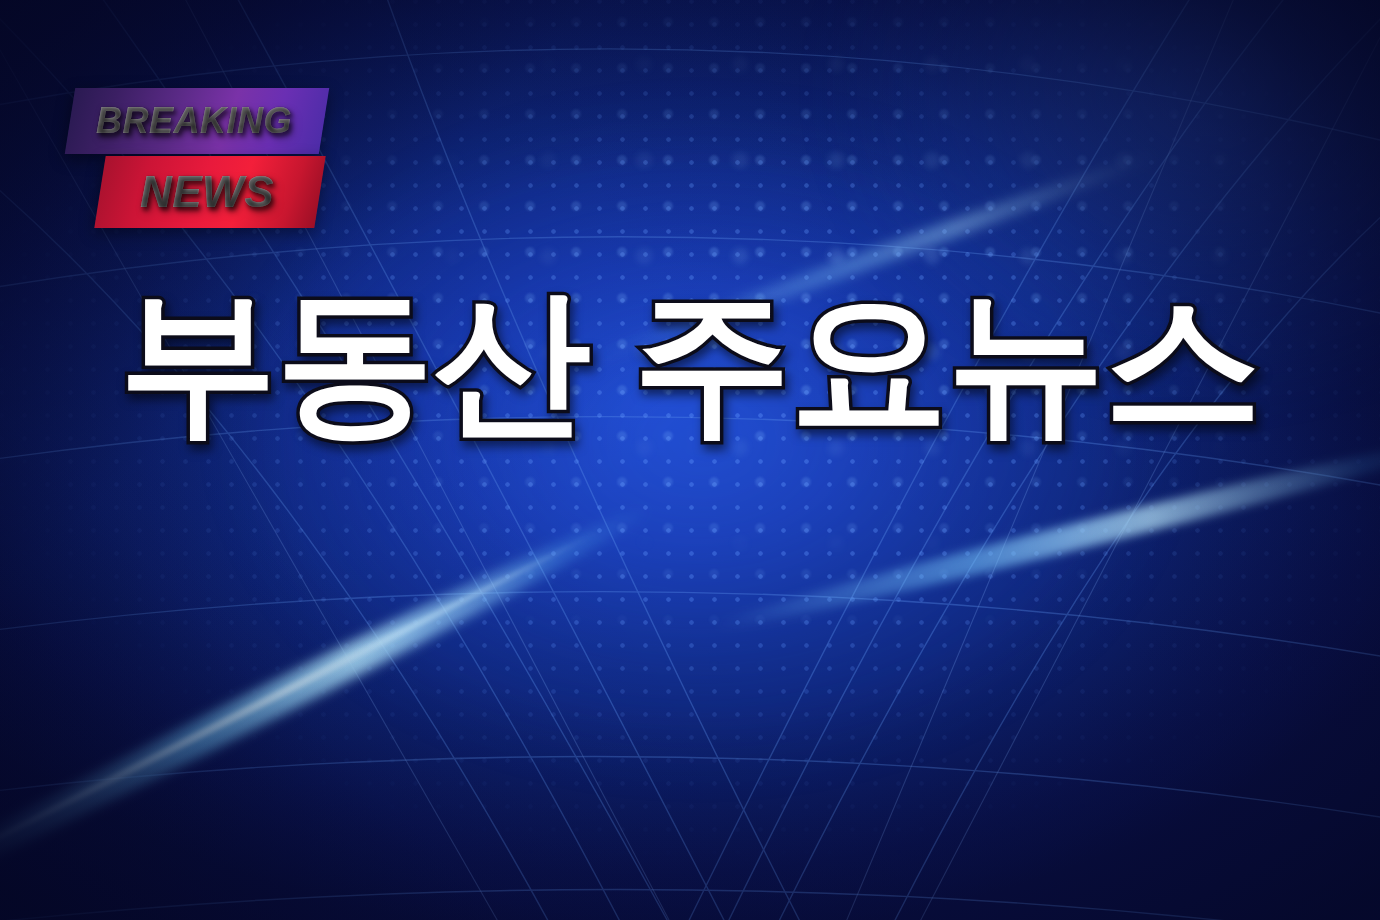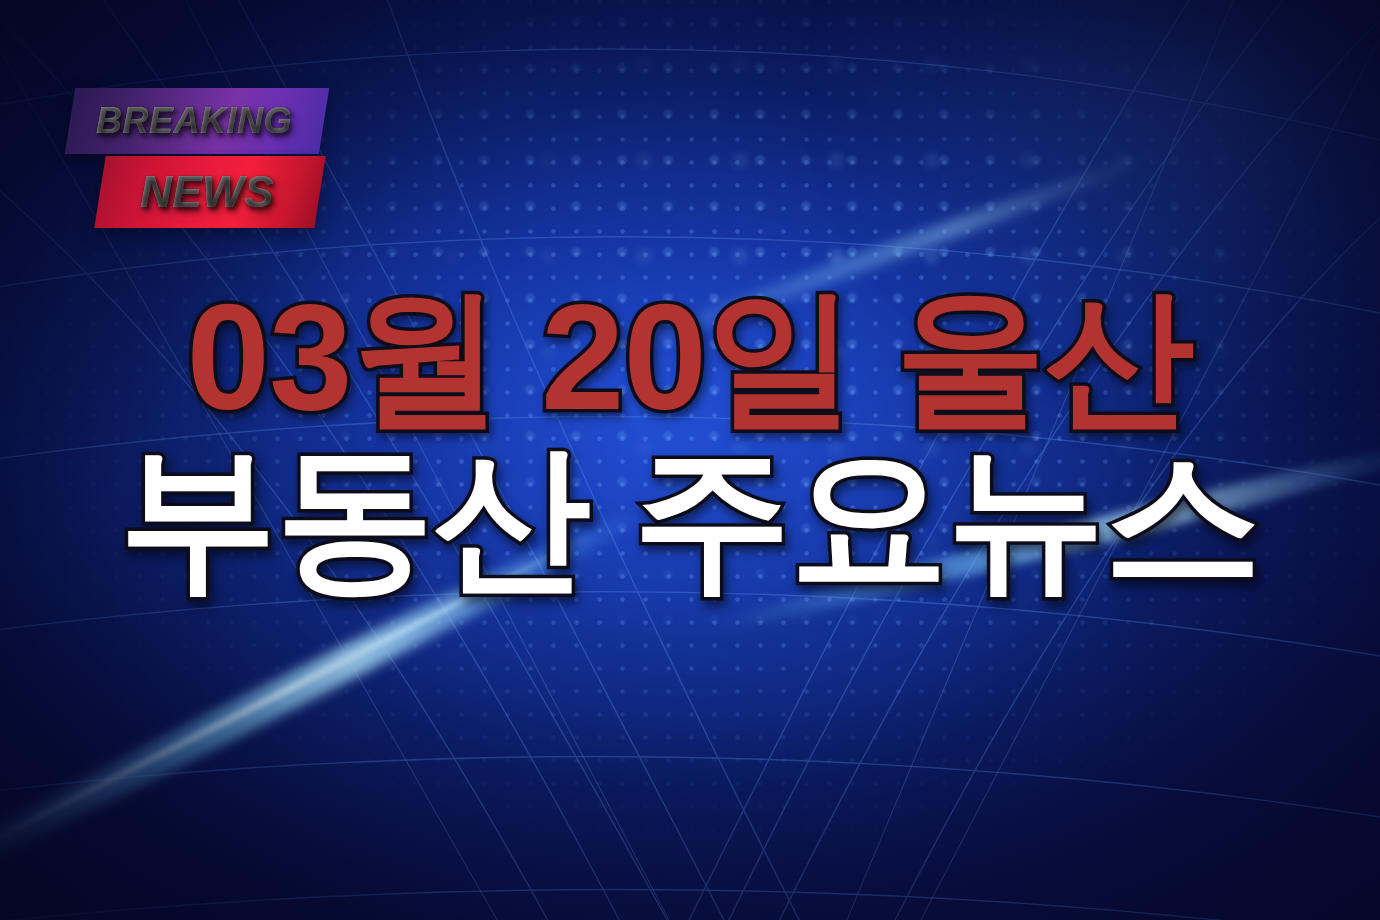--- a/index.html
+++ b/index.html
@@ -206,17 +206,16 @@
   <div class="badge">
     <div class="banner banner-breaking">
       <span class="banner-label lbl-breaking">BREAKING</span>
     </div>
     <div class="banner banner-news">
       <span class="banner-label lbl-news">NEWS</span>
     </div>
   </div>
 
   <div class="headline">
-    <span class="line line-red">03월 20일 울산</span>
     <span class="line line-white-1">부동산 주요뉴스</span>
   </div>
 
 </div>
 
 </body></html>

